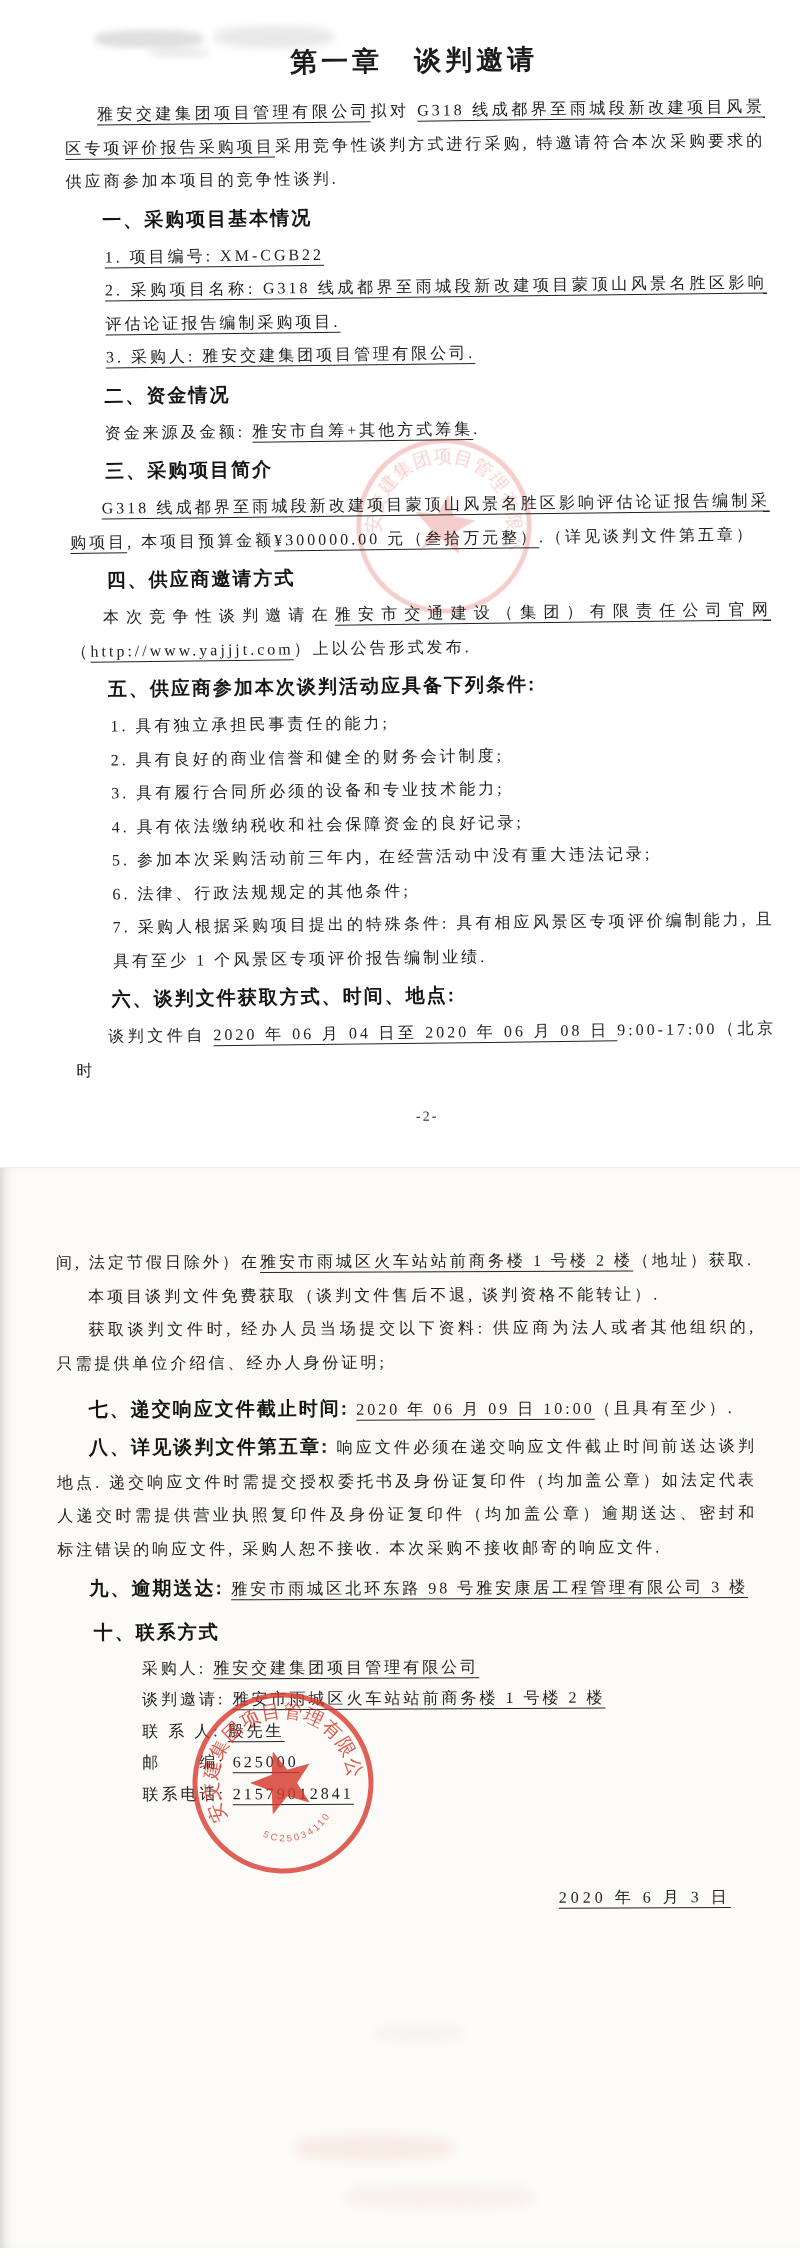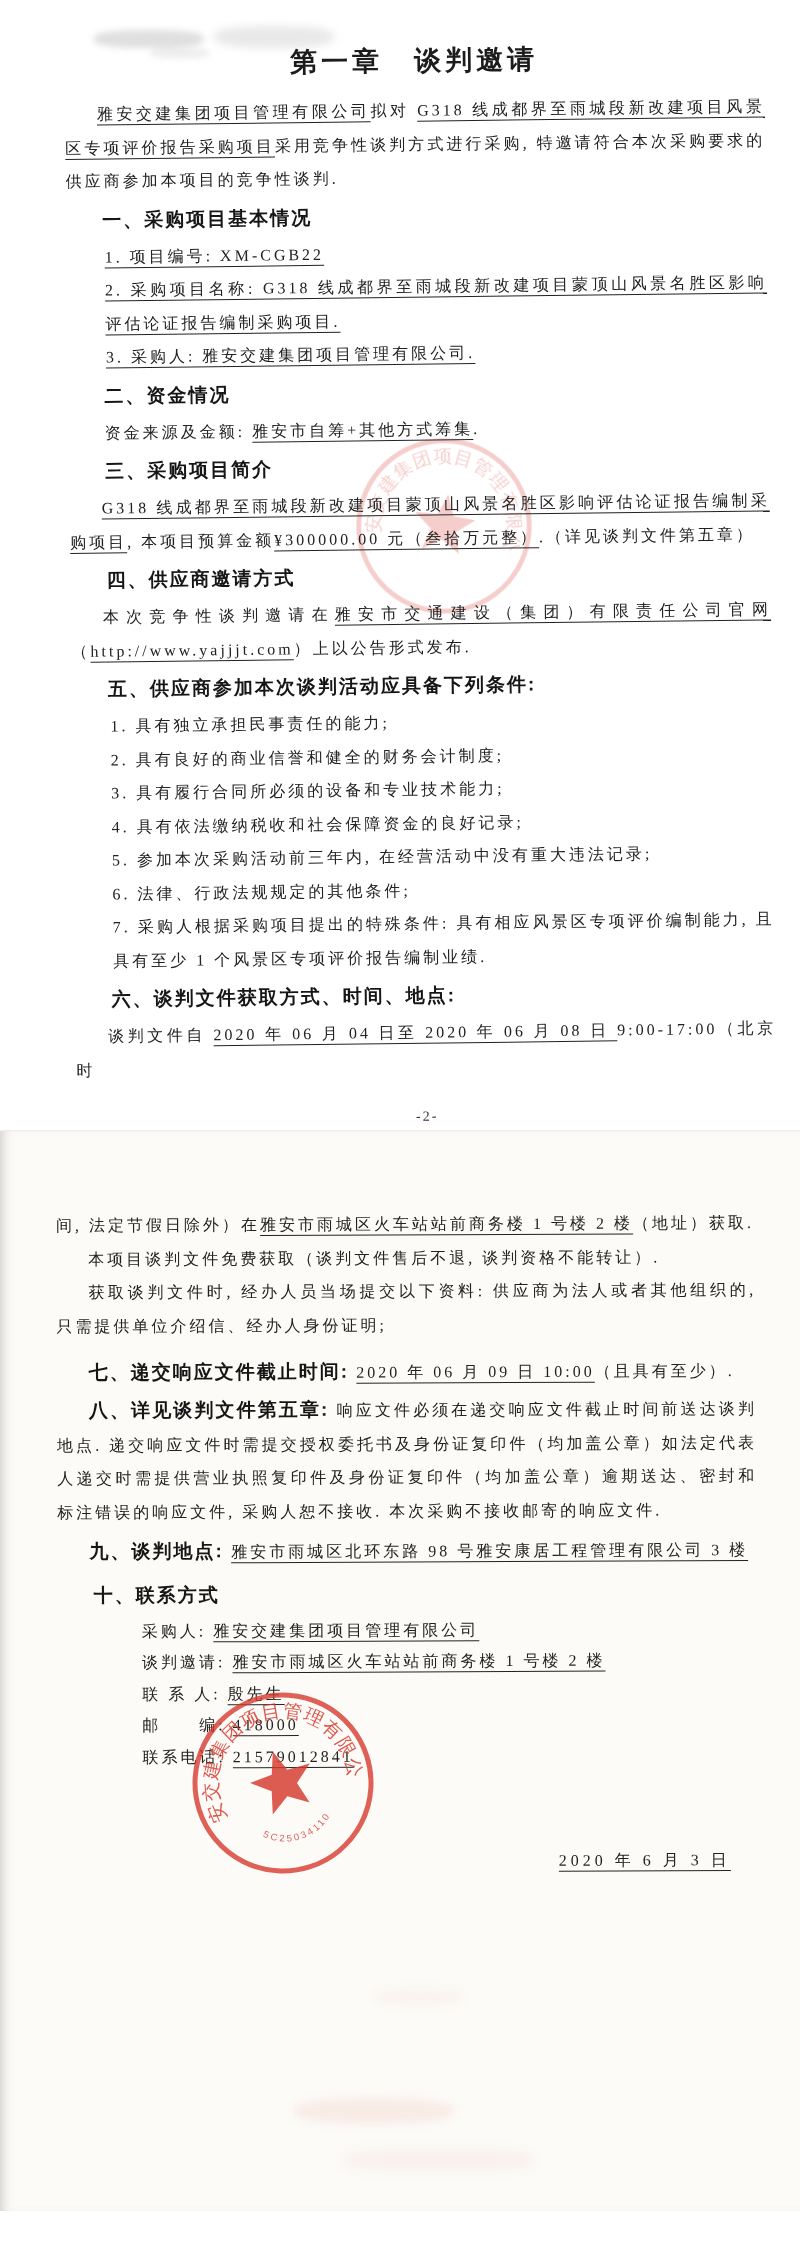--- a/index.html
+++ b/index.html
@@ -3,21 +3,21 @@
 <meta charset="utf-8">
 <style>
   html,body{margin:0;padding:0;}
   body{
     width:800px;height:2263px;position:relative;background:#ffffff;
     font-family:"Liberation Serif",serif;color:#222;overflow:hidden;
     -webkit-font-smoothing:antialiased;
   }
   .page{position:absolute;left:0;width:800px;}
   .page1{top:0;height:1155px;background:#fff;}
-  .page2{top:1130px;height:1080px;background:#fcfbf8;box-shadow:inset 10px 0 14px -10px rgba(120,110,95,.45);border-top:1px solid #f0ede8;}
+  .page2{top:1167px;height:1080px;background:#fcfbf8;box-shadow:inset 10px 0 14px -10px rgba(120,110,95,.45);border-top:1px solid #f0ede8;}
   .inner{position:absolute;width:700px;}
   .p1-inner{left:64px;top:44px;transform:rotate(-0.7deg);transform-origin:0 0;}
   .p2-inner{left:56px;top:78px;transform:rotate(-0.25deg);transform-origin:0 0;}
   .doc-title{font-family:"Liberation Sans",sans-serif;font-weight:bold;font-size:27px;line-height:42px;text-align:center;letter-spacing:4px;color:#1c1c1c;margin-bottom:12px;}
   .para{font-size:16px;line-height:33.5px;letter-spacing:3px;text-align:justify;word-break:break-word;}
   .indent{text-indent:2em;}
   .hang{padding-left:36px;}
   .heading{font-family:"Liberation Sans",sans-serif;font-weight:bold;font-size:19px;line-height:36px;letter-spacing:2px;color:#161616;padding-left:36px;margin-top:4px;margin-bottom:2px;}
   .item{font-size:16px;line-height:33.5px;letter-spacing:3px;padding-left:38px;text-align:justify;}
   .u{text-decoration:underline;text-underline-offset:5px;text-decoration-thickness:1px;}
@@ -94,35 +94,35 @@
 </div>
 
 <div class="page page2">
   <div class="inner p2-inner">
     <div class="para"><span>间, 法定节假日除外）在</span><span class="u">雅安市雨城区火车站站前商务楼 1 号楼 2 楼</span><span>（地址）获取.</span></div>
     <div class="para indent">本项目谈判文件免费获取（谈判文件售后不退, 谈判资格不能转让）.</div>
     <div class="para indent">获取谈判文件时, 经办人员当场提交以下资料: 供应商为法人或者其他组织的, 只需提供单位介绍信、经办人身份证明;</div>
 
     <div class="para indent" style="margin-top:10px;line-height:40px;"><span class="b">七、递交响应文件截止时间: </span><span class="u">2020 年 06 月 09 日 10:00</span><span>（且具有至少）.</span></div>
     <div class="para indent"><span class="b">八、详见谈判文件第五章: </span><span>响应文件必须在递交响应文件截止时间前送达谈判地点. 递交响应文件时需提交授权委托书及身份证复印件（均加盖公章）如法定代表人递交时需提供营业执照复印件及身份证复印件（均加盖公章）逾期送达、密封和标注错误的响应文件, 采购人恕不接收. 本次采购不接收邮寄的响应文件.</span></div>
-    <div class="para indent" style="margin-top:6px;"><span class="b">九、谈判地点: </span><span class="u">雅安市雨城区北环东路 98 号雅安康居工程管理有限公司 3 楼</span></div>
+    <div class="para indent" style="margin-top:6px;"><span class="b">九、逾期送达: </span><span class="u">雅安市雨城区北环东路 98 号雅安康居工程管理有限公司 3 楼</span></div>
 
     <div class="heading" style="margin-top:8px;">十、联系方式</div>
 
     <div class="contact-row">
       <span>采购人: </span><span class="u">雅安交建集团项目管理有限公司</span>
     </div>
     <div class="contact-row">
       <span>谈判邀请: </span><span class="u">雅安市雨城区火车站站前商务楼 1 号楼 2 楼</span>
     </div>
     <div class="contact-row">
       <span>联 系 人: </span><span class="u">殷先生</span>
     </div>
     <div class="contact-row">
-      <span>邮　　编: </span><span class="u">418000</span>
+      <span>邮　　编: </span><span class="u">625000</span>
     </div>
     <div class="contact-row">
       <span>联系电话: </span><span class="u">21579012841</span>
     </div>
 
     <div class="doc-date u">2020 年 6 月 3 日</div>
   </div>
 
   <div class="artifact smudge-a" style="position:absolute;left:294px;top:967px;"></div>
   <div class="artifact smudge-b" style="position:absolute;left:344px;top:1017px;"></div>

